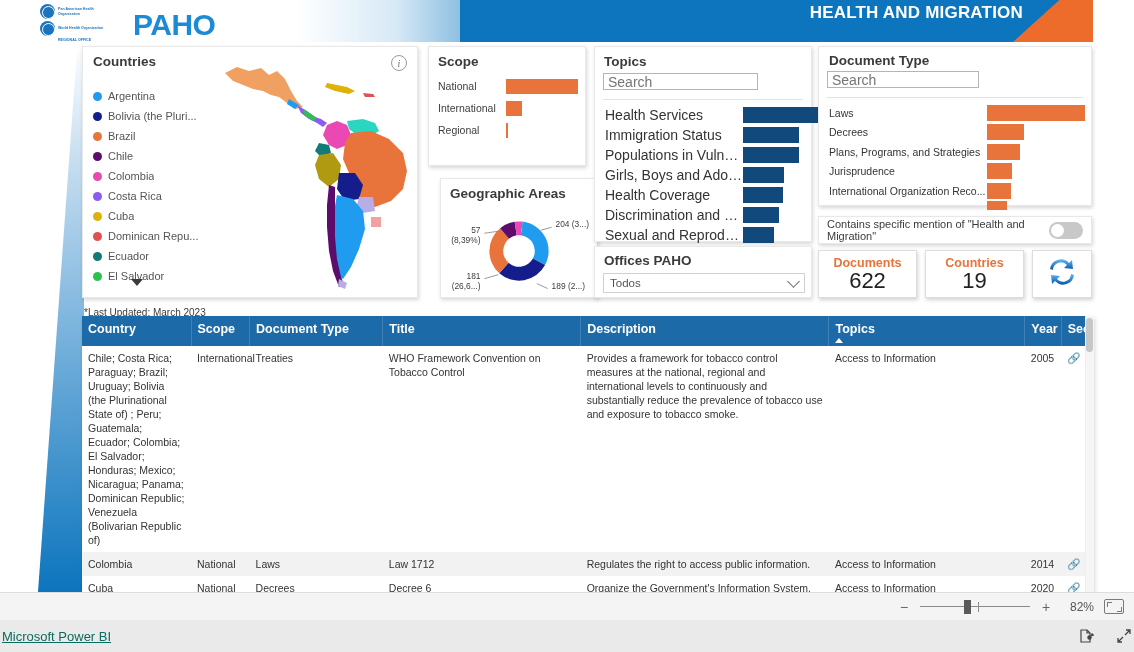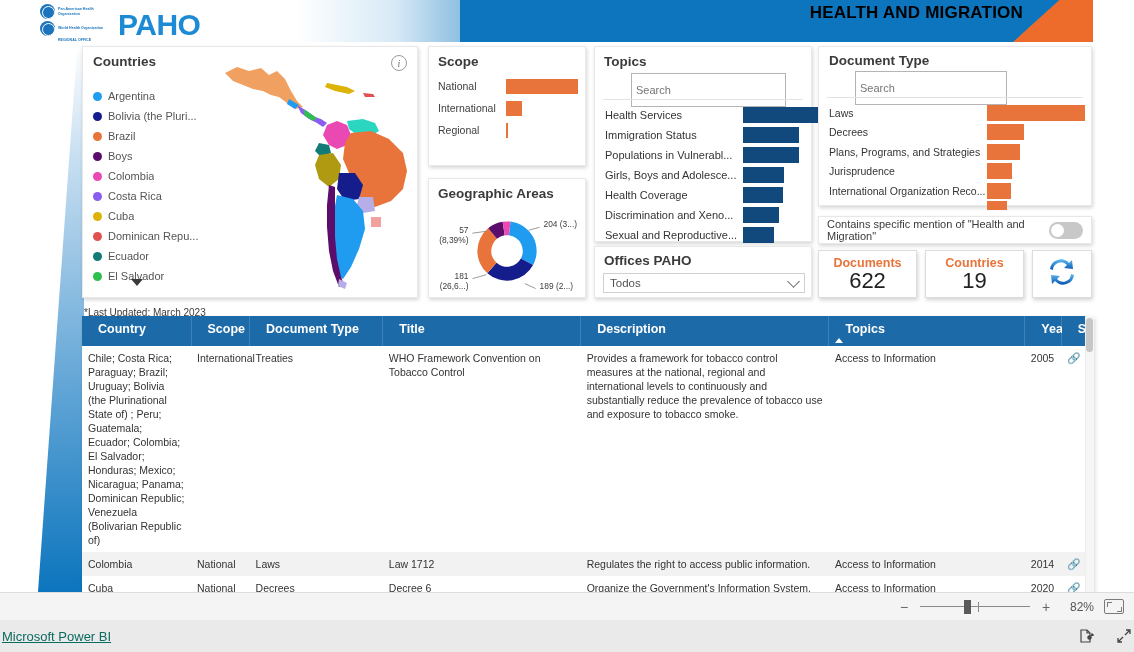--- a/index.html
+++ b/index.html
@@ -34,39 +34,39 @@
   .banner .white-left {
     position: absolute; left: 0; top: 0; width: 430px; height: 42px;
     background: linear-gradient(to right, #ffffff 0%, #ffffff 62%, #d7e9f6 85%, #8fc0e2 100%);
   }
   .banner .orange-tri {
     position: absolute; right: 0; top: 0; width: 80px; height: 42px;
     background: #ee6c2b;
     clip-path: polygon(100% 0%, 100% 100%, 0% 100%, 58% 0%);
   }
   .paho-logo-wrap {
-    position: absolute; left: 10px; top: 4px; display: flex; align-items: center; gap: 8px;
+    position: absolute; left: 10px; top: 4px; display: flex; align-items: center; gap: 23px;
   }
   .paho-seals { display:flex; flex-direction:column; gap:2px; }
   .seal-row { display:flex; align-items:center; gap:3px; }
   .seal {
     width: 15px; height: 15px; border-radius: 50%;
     background: #1c75bc; position: relative; flex: 0 0 auto;
   }
   .seal::after{
     content:""; position:absolute; left:2px; top:2px; width:11px; height:11px;
     border-radius:50%; border:1px solid #fff;
   }
   .seal-txt { font-size: 3.6px; line-height: 4.4px; color:#1c75bc; font-weight:bold; width:52px; }
   .paho-word {
     font-size: 30px; font-weight: bold; color: #1c8ad4; letter-spacing: -0.5px;
     font-family: "Liberation Sans", sans-serif;
   }
   .banner-title {
-    position: absolute; right: 70px; top: 3px; text-align: right; color: #000000;
+    position: absolute; right: 70px; top: 3px; text-align: right; color: #ffffff;
   }
   .banner-title .t1 { font-size: 17px; font-weight: bold; letter-spacing: 0.2px; }
   .banner-title .t2 { font-size: 10.5px; margin-top: 2px; }
 
   
   .panel {
     position: absolute; background: #ffffff; border: 1px solid #e8e8e8;
     box-shadow: 1px 2px 4px rgba(0,0,0,0.16); z-index: 3;
   }
   .panel-title { font-size: 13.5px; font-weight: bold; color: #3b3b3b; }
@@ -101,37 +101,37 @@
   #scope-panel { left: 428px; top: 46px; width: 158px; height: 120px; }
   #scope-panel .panel-title { position:absolute; left: 9px; top: 7px; }
   .hbar-list { position:absolute; left: 9px; top: 28px; right: 8px; }
   .hbar-row { display: flex; align-items: center; height: 22px; }
   .hbar-label { font-size: 10.5px; color: #404040; width: 68px; flex: 0 0 auto; }
   .hbar-track { flex: 1 1 auto; height: 100%; display:flex; align-items:center; }
   .hbar-fill { height: 15px; background: #e8743b; }
   .hbar-fill.thin { min-width: 2px; }
 
   
-  #geo-panel { left: 428px; top: 178px; width: 158px; height: 120px; }
+  #geo-panel { left: 440px; top: 178px; width: 158px; height: 120px; }
   #geo-panel .panel-title { position:absolute; left: 9px; top: 7px; }
   .donut-wrap { position:absolute; left: 0; top: 26px; width: 100%; height: 92px; }
   .donut-wrap svg { width: 100%; height: 100%; }
 
   
   #topics-panel { left: 594px; top: 46px; width: 218px; height: 196px; }
   #topics-panel .panel-title { position:absolute; left: 9px; top: 7px; }
   .search-box {
-    position:absolute; left: 8px; top: 26px; width: 155px; height: 34px;
-    border: 1px solid #b4b4b4; background: #fff; font-size: 11px; color: #6a6a6a;
-    padding: 0 4px; line-height: 15px; font-family: "Liberation Sans", sans-serif; margin-left: 28px;
+    position:absolute; left: 8px; top: 26px; width: 155px; height: 17px;
+    border: 1px solid #b4b4b4; background: #fff; font-size: 14px; color: #6a6a6a;
+    padding: 0 4px; line-height: 15px; font-family: "Liberation Sans", sans-serif;
   }
   .divider-line { position:absolute; left: 8px; right: 8px; top: 52px; height: 1px; background: #e2e2e2; }
   #topics-panel .hbar-list { top: 58px; left: 10px; right: 6px; }
   #topics-panel .hbar-row { height: 20px; }
-  #topics-panel .hbar-label { width: 138px; font-size: 11px; color:#333; white-space:nowrap; overflow:hidden; text-overflow:ellipsis; }
+  #topics-panel .hbar-label { width: 138px; font-size: 14px; color:#333; white-space:nowrap; overflow:hidden; text-overflow:ellipsis; }
   #topics-panel .hbar-fill { background: #12497c; height: 16px; }
 
   
   #offices-panel { left: 594px; top: 246px; width: 218px; height: 52px; }
   #offices-panel .panel-title { position:absolute; left: 9px; top: 6px; }
   .slicer-dd {
     position:absolute; left: 8px; top: 26px; width: 202px; height: 20px;
     border: 1px solid #d0d0d0; background: #fff; font-size: 11.5px; color: #555;
     padding: 0 6px; line-height: 18px; display:flex; align-items:center; justify-content:space-between;
   }
@@ -168,21 +168,21 @@
   #refresh-btn { left: 1032px; top: 250px; width: 60px; height: 48px; }
 
   
   #table-panel {
     position:absolute; left: 82px; top: 316px; width: 1012px; height: 276px;
     background:#fff; box-shadow: 1px 2px 4px rgba(0,0,0,0.16); overflow:hidden; z-index:3;
   }
   table.grid { width: 1012px; border-collapse: collapse; table-layout: fixed; }
   table.grid th {
     background: #1d6aa8; color:#fff; font-size: 12.5px; font-weight: bold; text-align: left;
-    padding: 6px 6px 10px 16px; vertical-align: top; position: relative;
+    padding: 6px 6px 10px 6px; vertical-align: top; position: relative;
     border-right: 1px solid #3d81b8;
   }
   table.grid td {
     font-size: 10.5px; color: #333; padding: 5px 6px; vertical-align: top; line-height: 14px;
   }
   table.grid tr.alt td { background: #f2f2f2; }
   .sort-caret {
     position: absolute; left: 6px; bottom: 3px; width: 0; height: 0;
     border-left: 4px solid transparent; border-right: 4px solid transparent; border-bottom: 5px solid #ffffff;
   }
@@ -267,21 +267,21 @@
           <div class="legend-item">
             <span class="legend-dot" style="background: rgb(21, 29, 140);"></span>
             <span class="legend-label">Bolivia (the Pluri...</span>
           </div>
           <div class="legend-item">
             <span class="legend-dot" style="background: rgb(232, 116, 59);"></span>
             <span class="legend-label">Brazil</span>
           </div>
           <div class="legend-item">
             <span class="legend-dot" style="background: rgb(92, 13, 107);"></span>
-            <span class="legend-label">Boys</span>
+            <span class="legend-label">Chile</span>
           </div>
           <div class="legend-item">
             <span class="legend-dot" style="background: rgb(234, 73, 180);"></span>
             <span class="legend-label">Colombia</span>
           </div>
           <div class="legend-item">
             <span class="legend-dot" style="background: rgb(139, 92, 240);"></span>
             <span class="legend-label">Costa Rica</span>
           </div>
           <div class="legend-item">

